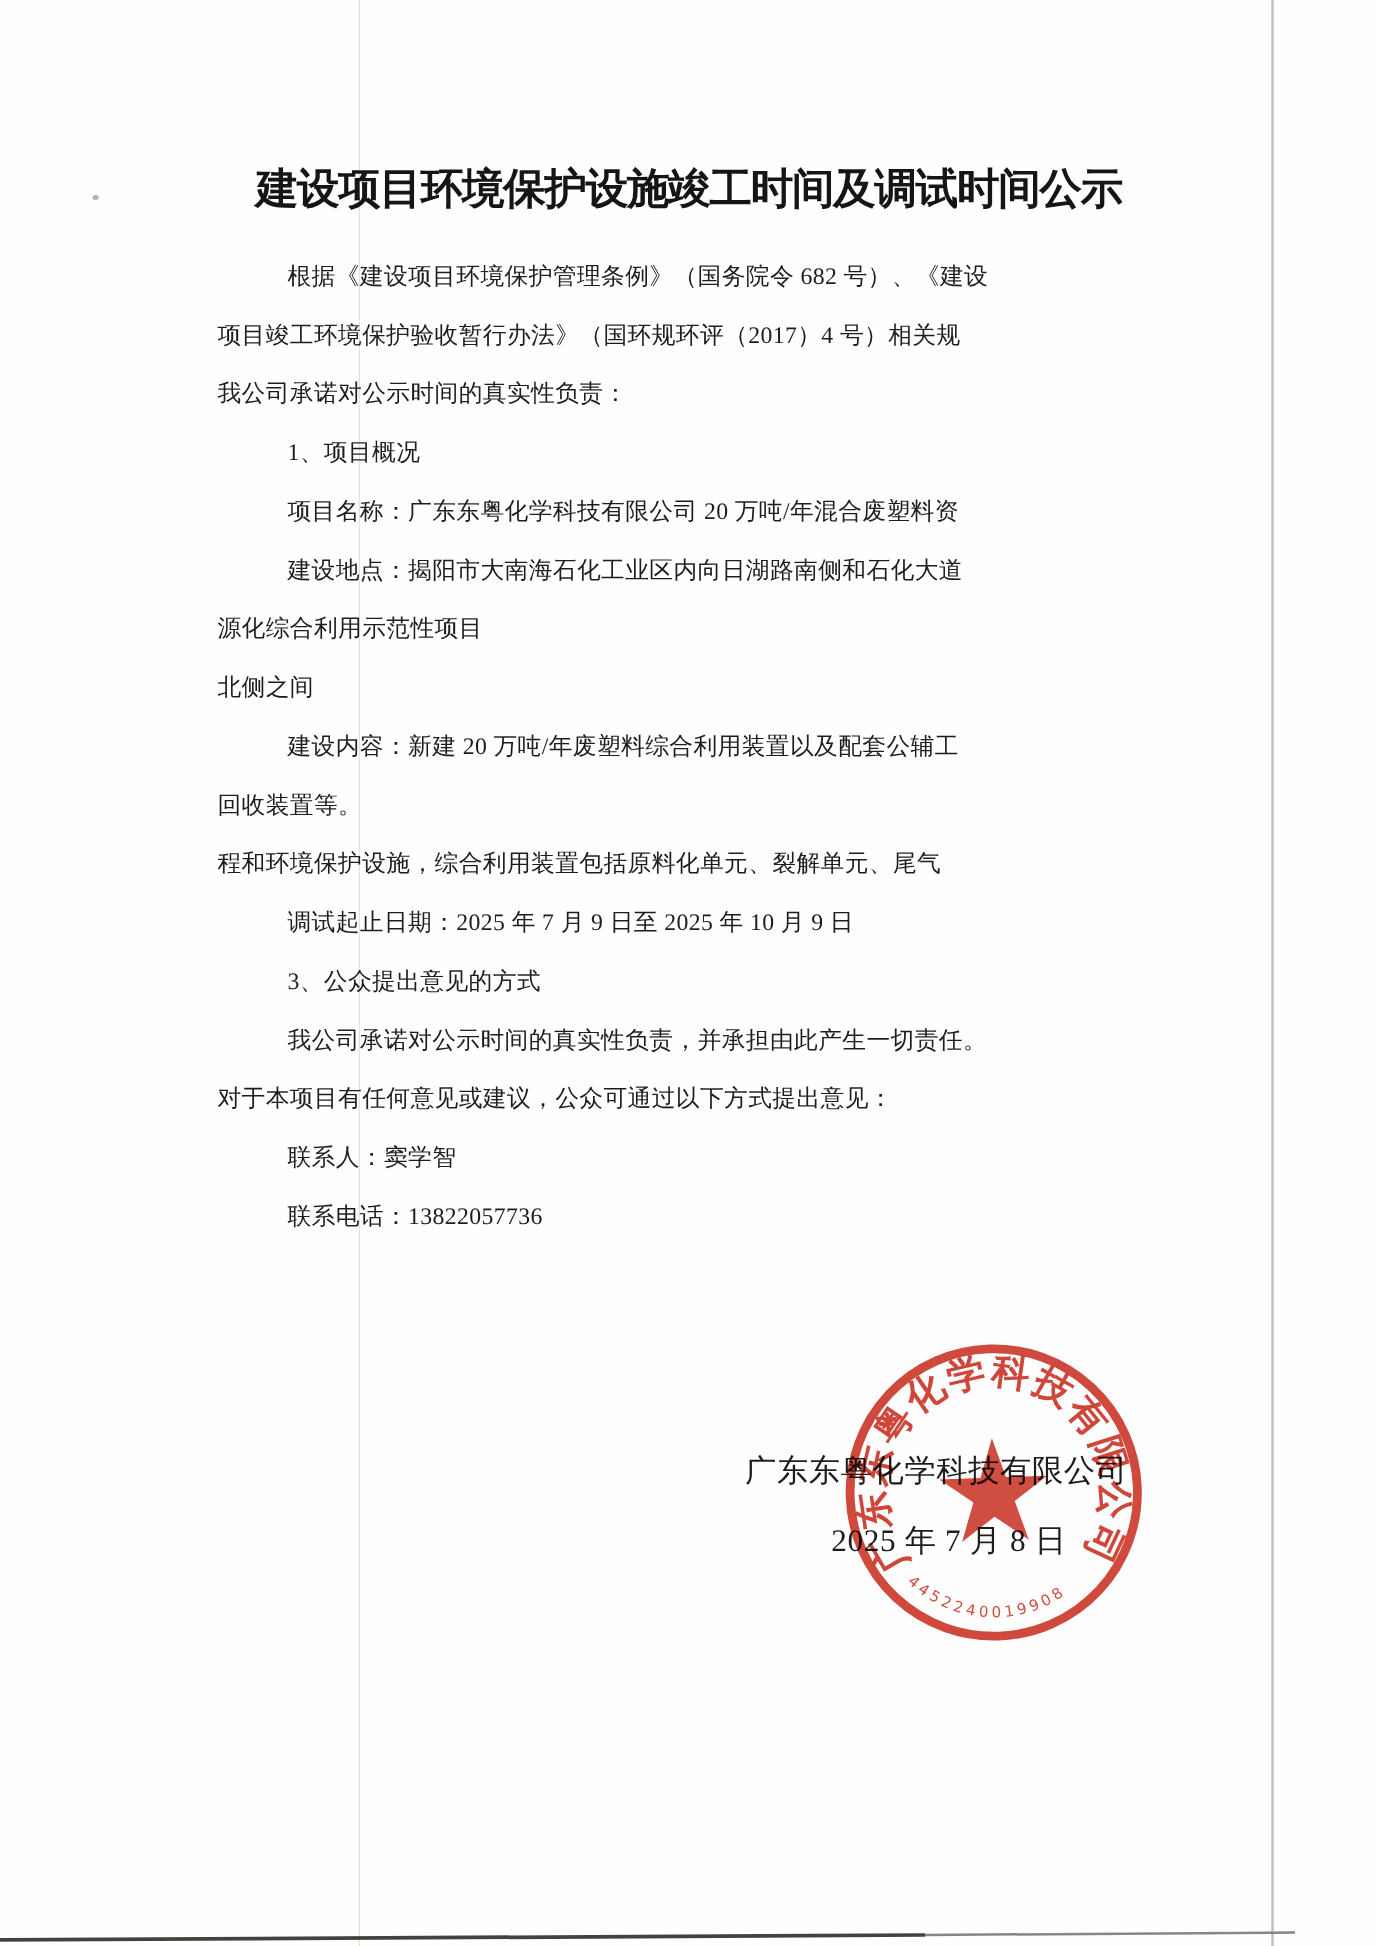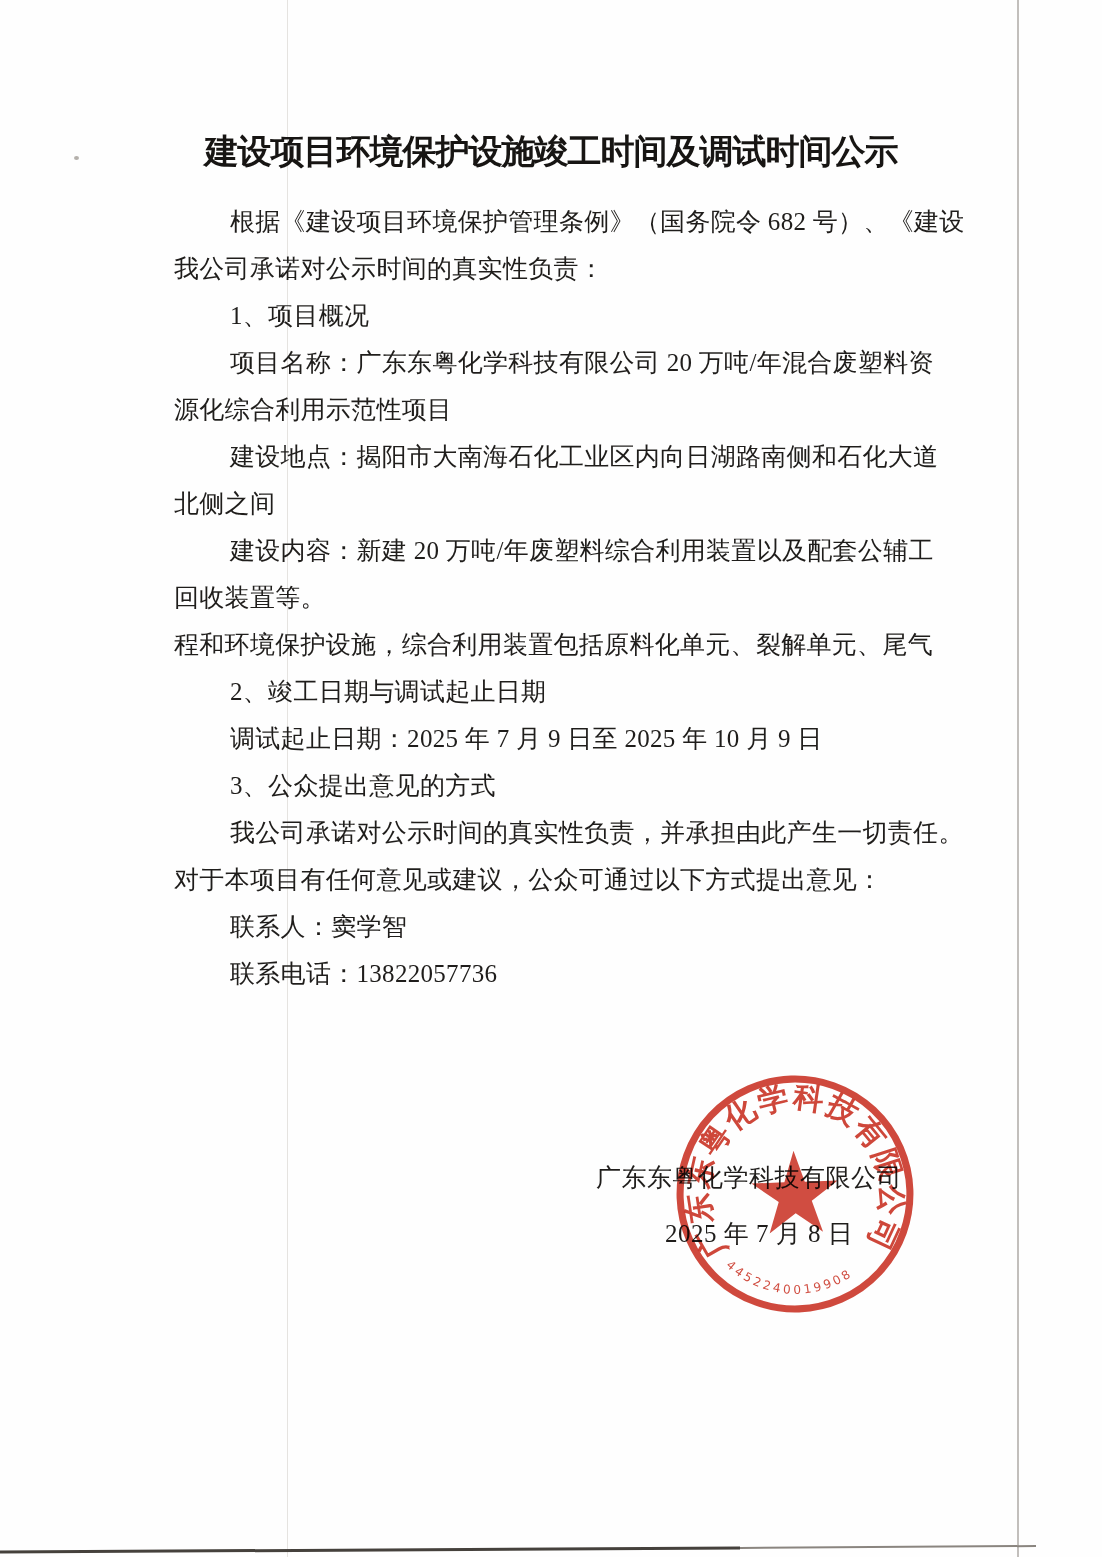--- a/index.html
+++ b/index.html
@@ -29,21 +29,21 @@
   .title{
     position:absolute;left:0;top:130px;width:1102px;
     text-align:center;
     font-size:34px;font-weight:bold;letter-spacing:-1px;
     line-height:44px;
     color:#171513;
   }
   
   .body-block{
     position:absolute;left:174px;top:198px;width:764px;
-    font-size:25px;line-height:47px;
+    font-size:19px;line-height:47px;
     letter-spacing:.3px;
   }
   .ln{height:47px;white-space:nowrap;}
   .ln.in{padding-left:56px;}
   
   .sig-company{
     position:absolute;left:0;top:1154px;width:902px;
     text-align:right;font-size:25px;line-height:47px;letter-spacing:.5px;
     white-space:nowrap;
   }
@@ -63,30 +63,30 @@
 <div class="page">
 
   <div class="vline-left"></div>
   <div class="vline-right"></div>
   <div class="speck"></div>
 
   <div class="title">建设项目环境保护设施竣工时间及调试时间公示</div>
 
   <div class="body-block">
     <div class="ln in">根据《建设项目环境保护管理条例》（国务院令 682 号）、《建设</div>
+    <div class="ln">项目竣工环境保护验收暂行办法》（国环规环评（2017）4 号）相关规</div>
     <div class="ln">我公司承诺对公示时间的真实性负责：</div>
     <div class="ln in">1、项目概况</div>
     <div class="ln in">项目名称：广东东粤化学科技有限公司 20 万吨/年混合废塑料资</div>
+    <div class="ln in">建设地点：揭阳市大南海石化工业区内向日湖路南侧和石化大道</div>
     <div class="ln">源化综合利用示范性项目</div>
-    <div class="ln in">建设地点：揭阳市大南海石化工业区内向日湖路南侧和石化大道</div>
     <div class="ln">北侧之间</div>
     <div class="ln in">建设内容：新建 20 万吨/年废塑料综合利用装置以及配套公辅工</div>
     <div class="ln">回收装置等。</div>
     <div class="ln">程和环境保护设施，综合利用装置包括原料化单元、裂解单元、尾气</div>
-    <div class="ln in">2、竣工日期与调试起止日期</div>
     <div class="ln in">调试起止日期：2025 年 7 月 9 日至 2025 年 10 月 9 日</div>
     <div class="ln in">3、公众提出意见的方式</div>
     <div class="ln in">我公司承诺对公示时间的真实性负责，并承担由此产生一切责任。</div>
     <div class="ln">对于本项目有任何意见或建议，公众可通过以下方式提出意见：</div>
     <div class="ln in">联系人：窦学智</div>
     <div class="ln in">联系电话：13822057736</div>
   </div>
 
   <div class="sig-company">广东东粤化学科技有限公司</div>
   <div class="sig-date">2025 年 7 月 8 日</div>

